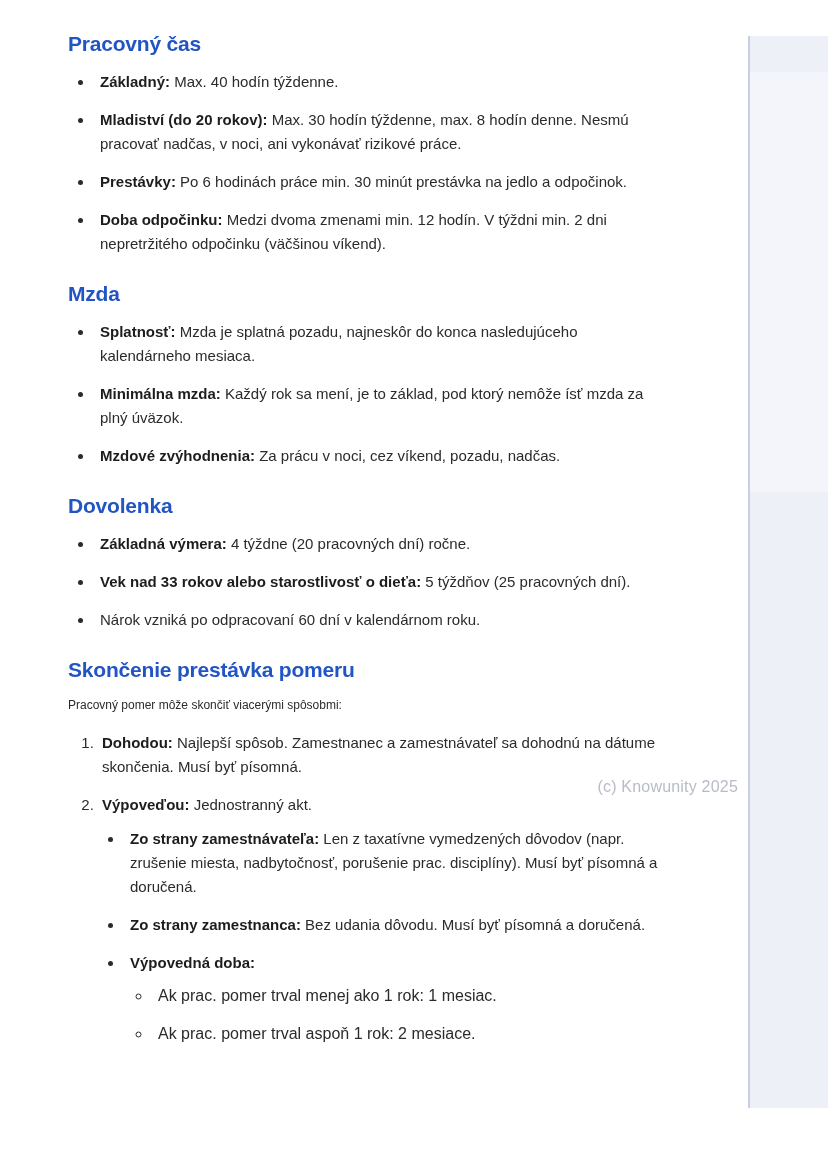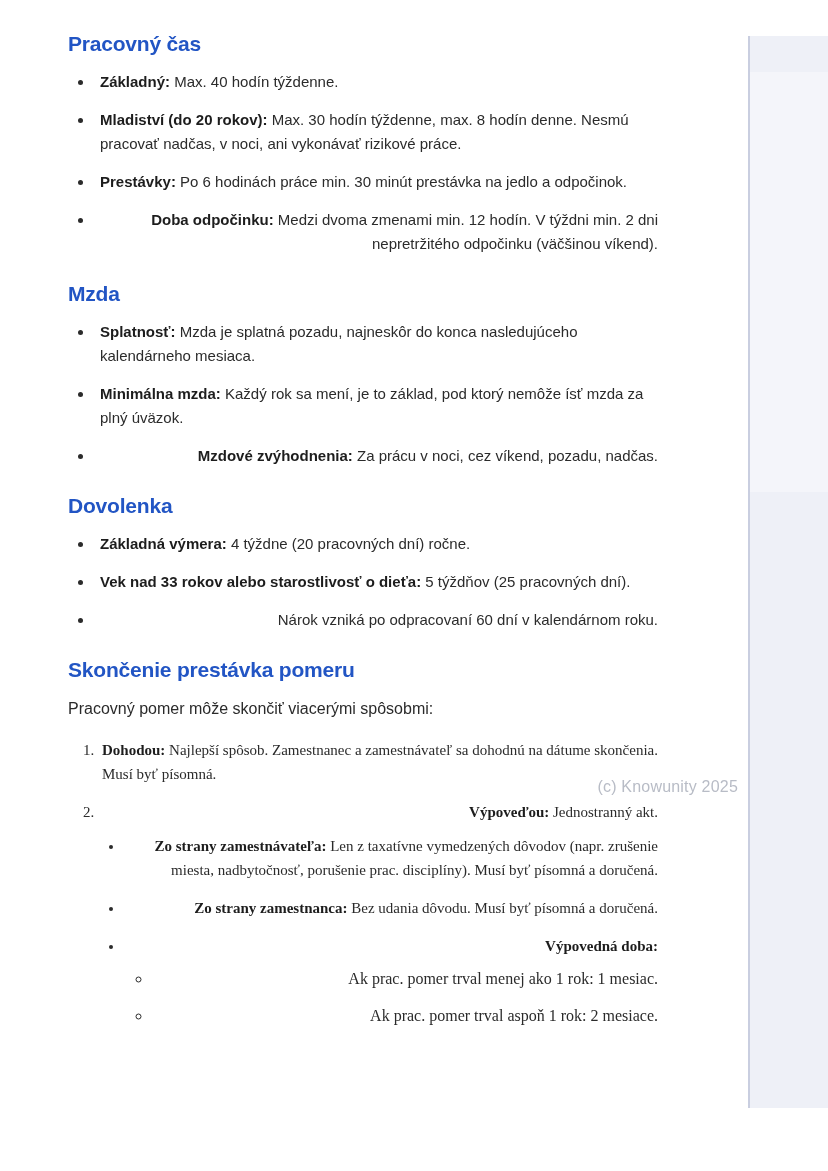--- a/index.html
+++ b/index.html
@@ -50,21 +50,20 @@
   }
   ol.numbers {
     padding-left: 30px;
   }
   ol.numbers > li {
     list-style: decimal;
     margin-bottom: 14px;
     font-size: 15px;
     line-height: 1.6;
     padding-left: 4px;
-    font-family: Liberation Serif, serif;
   }
   ul.sub-bullets {
     margin: 10px 0 0 0;
     padding: 0 0 0 22px;
   }
   ul.sub-bullets > li {
     list-style: disc;
     margin-bottom: 14px;
     font-size: 15px;
     line-height: 1.6;
@@ -76,24 +75,23 @@
   }
   ul.sub-sub-bullets > li {
     list-style: circle;
     margin-bottom: 12px;
     font-size: 16px;
     line-height: 1.6;
     padding-left: 6px;
   }
   li:last-child {
     margin-bottom: 0;
-    text-align: right;
   }
   .lead {
-    font-size: 16px;
+    font-size: 12px;
     line-height: 1.6;
     margin: 0 0 16px 0;
   }
   b, .bold {
     font-weight: bold;
     color: #1d1d1d;
     margin-top: 28px;
   }
   .scrollbar-track {
     position: absolute;

